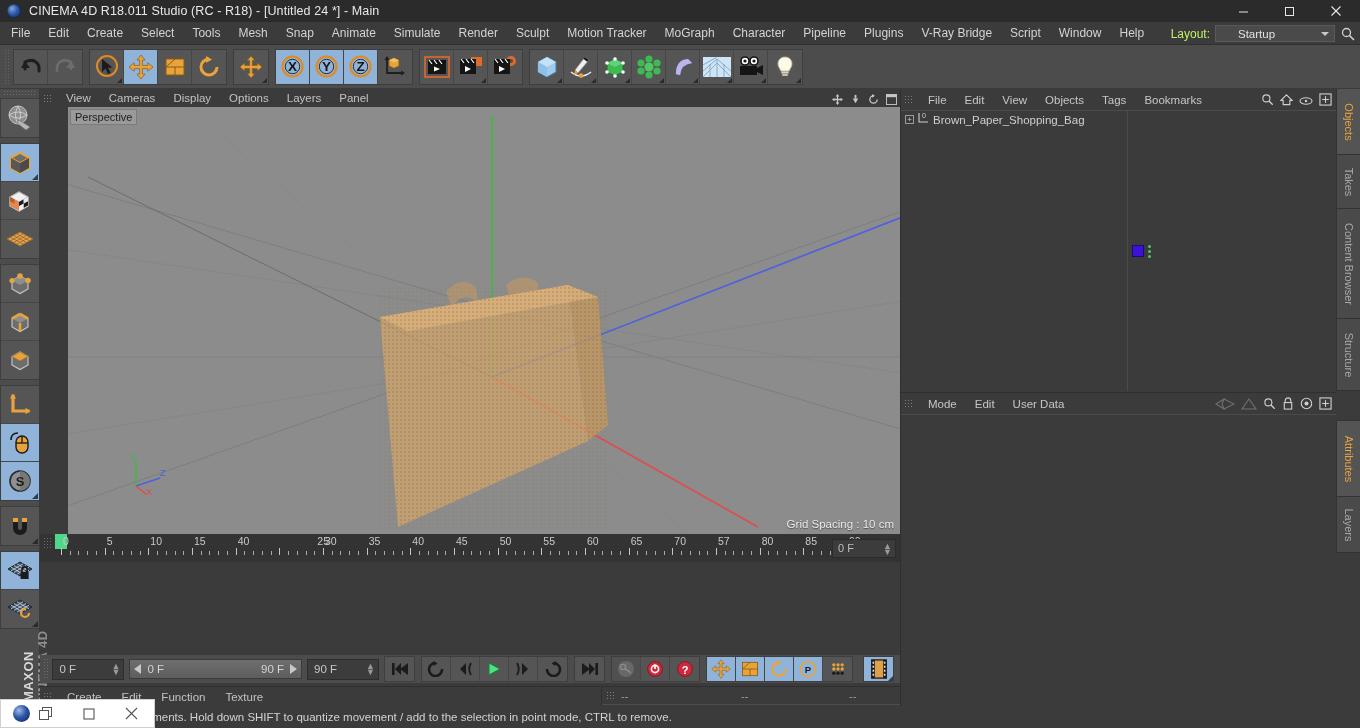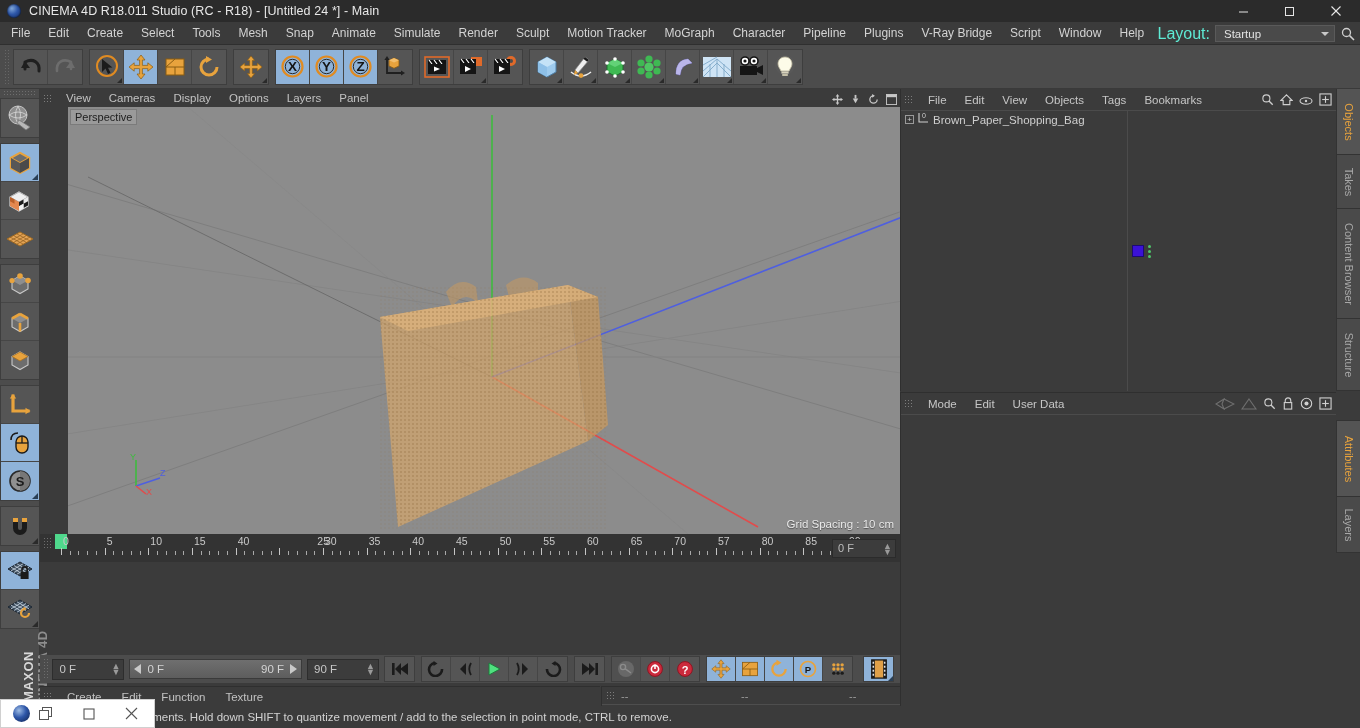--- a/index.html
+++ b/index.html
@@ -43,26 +43,26 @@
   }
   .menu-item {
     color: #d3d3d3; font-size: 12px; padding: 0 9px; line-height: 23px;
     white-space: nowrap;
   }
   .menu-item:first-child { padding-left: 11px; }
   .menu-right {
     position: absolute; right: 4px; top: 0; height: 23px;
     display: flex; align-items: center; gap: 5px;
   }
-  .menu-right .lbl { color: #5eead4; font-size: 16px; }
+  .menu-right .lbl { color: #bef264; font-size: 12px; }
   .layout-select {
     width: 120px; height: 17px; background: #4a4a4a;
     border: 1px solid #5a5a5a;
     display: flex; align-items: center; position: relative;
-    color: #e2e2e2; font-size: 11.5px; padding-left: 8px;
+    color: #e2e2e2; font-size: 11.5px; padding-left: 22px;
   }
   .layout-select .arrow {
     position: absolute; right: 5px; top: 6px;
     width: 0; height: 0; border-left: 4px solid transparent;
     border-right: 4px solid transparent; border-top: 4px solid #c8c8c8;
   }
   .mini-search { width: 16px; height: 16px; }
 
   
   .toolbar {

